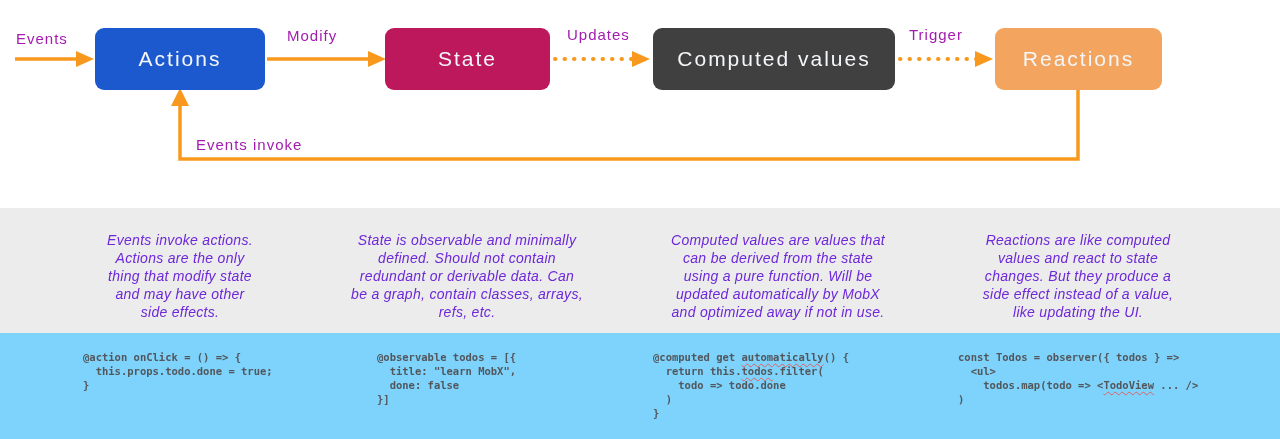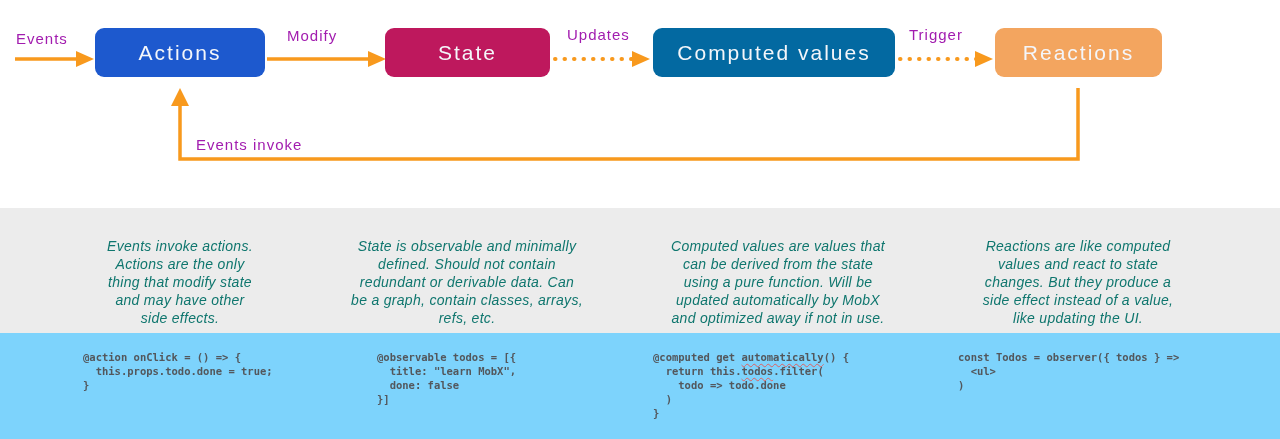--- a/index.html
+++ b/index.html
@@ -25,21 +25,21 @@
     white-space: nowrap;
   }
   .lbl-events { left: 16px;  top: 30px; }
   .lbl-modify { left: 287px; top: 27px; }
   .lbl-updates{ left: 567px; top: 26px; }
   .lbl-trigger{ left: 909px; top: 26px; }
   .lbl-invoke { left: 196px; top: 136px; }
   .box {
     position: absolute;
     top: 28px;
-    height: 49px;
+    height: 62px;
     border-radius: 9px;
     display: flex;
     align-items: center;
     justify-content: center;
     color: #f4f6fa;
     font-size: 21px;
     font-weight: 300;
     letter-spacing: 2px;
     white-space: nowrap;
   }
@@ -49,28 +49,28 @@
   .box-reactions{ left: 995px; width: 167px; align-items: center; }
   
   .desc-band {
     position: absolute;
     left: 0; top: 208px;
     width: 1280px; height: 125px;
     background: #ececec;
   }
   .desc {
     position: absolute;
-    top: 29px;
+    top: 23px;
     width: 300px;
     text-align: center;
     font-style: italic;
     font-size: 14px;
     line-height: 18px;
     letter-spacing: 0.3px;
-    color: #0f766e;
+    color: #6d28d9;
     white-space: pre-line;
     font-weight: 300;
   }
   .desc-0 { left: 30px;  }
   .desc-1 { left: 317px; }
   .desc-2 { left: 628px; }
   .desc-3 { left: 928px; }
   
   .code-area { position: absolute; left: 0; top: 333px; width: 1280px; height: 128px; background: #7dd3fc; }
   .code {
@@ -134,21 +134,21 @@
     <span class="flow-label lbl-updates">Updates</span>
     <span class="flow-label lbl-trigger">Trigger</span>
     <span class="flow-label lbl-invoke">Events invoke</span>
 
     <div class="box box-actions" style="background: rgb(29, 89, 206);">
       <span>Actions</span>
     </div>
     <div class="box box-state" style="background: #be185d;">
       <span>State</span>
     </div>
-    <div class="box box-computed" style="background: #0369a1;">
+    <div class="box box-computed" style="background: #404040;">
       <span>Computed values</span>
     </div>
     <div class="box box-reactions" style="background: rgb(243, 165, 95);">
       <span>Reactions</span>
     </div>
   </div>
 
   <div class="desc-band">
     <p class="desc desc-0">Events invoke actions.
 Actions are the only
@@ -169,16 +169,16 @@
 values and react to state
 changes. But they produce a
 side effect instead of a value,
 like updating the UI.</p>
   </div>
 
   <div class="code-area">
     <pre class="code code-0"><div><span>@action onClick = () =&gt; {</span></div><div><span>  this.props.todo.done = true;</span></div><div><span>}</span></div></pre>
     <pre class="code code-1"><div><span>@observable todos = [{</span></div><div><span>  title: "learn MobX",</span></div><div><span>  done: false</span></div><div><span>}]</span></div></pre>
     <pre class="code code-2"><div><span>@computed get </span><span class="sq">automatically</span><span>() {</span></div><div><span>  return this.</span><span class="sq">todos</span><span>.filter(</span></div><div><span>    todo =&gt; todo.done</span></div><div><span>  )</span></div><div><span>}</span></div></pre>
-    <pre class="code code-3"><div><span>const Todos = observer({ todos } =&gt;</span></div><div><span>  &lt;ul&gt;</span></div><div><span>)</span></div></pre>
+    <pre class="code code-3"><div><span>const Todos = observer({ todos } =&gt;</span></div><div><span>  &lt;ul&gt;</span></div><div><span>    todos.map(todo =&gt; &lt;</span><span class="sq">TodoView</span><span> ... /&gt;</span></div><div><span>)</span></div></pre>
   </div>
 
 </div>
 
 </body></html>

